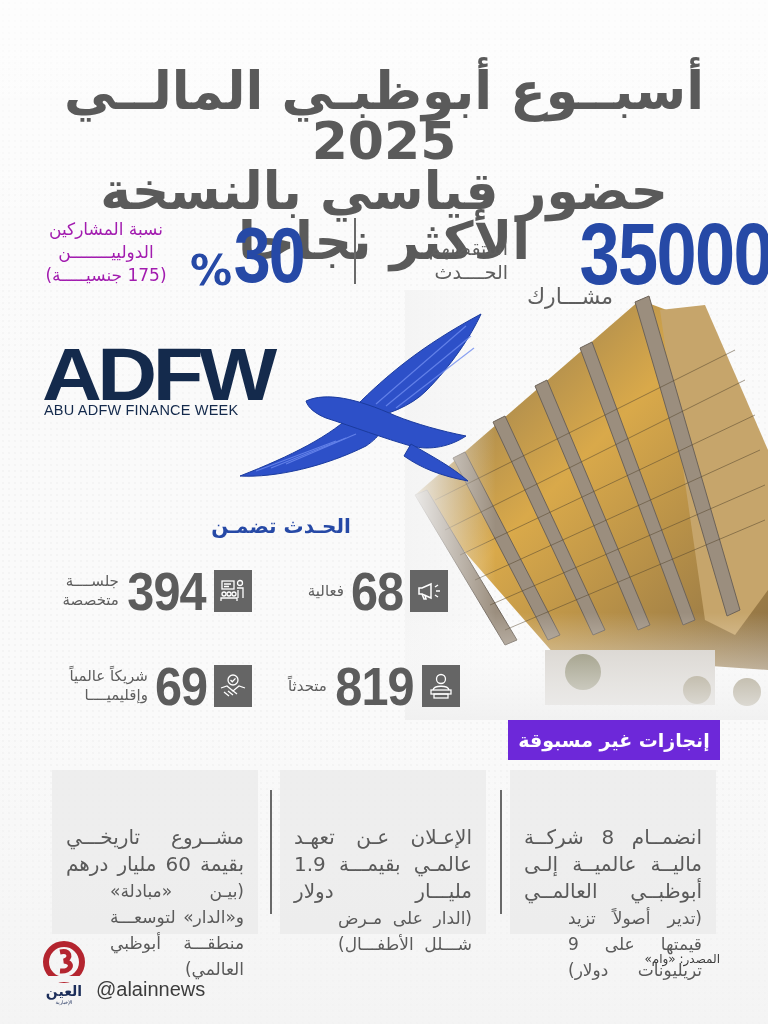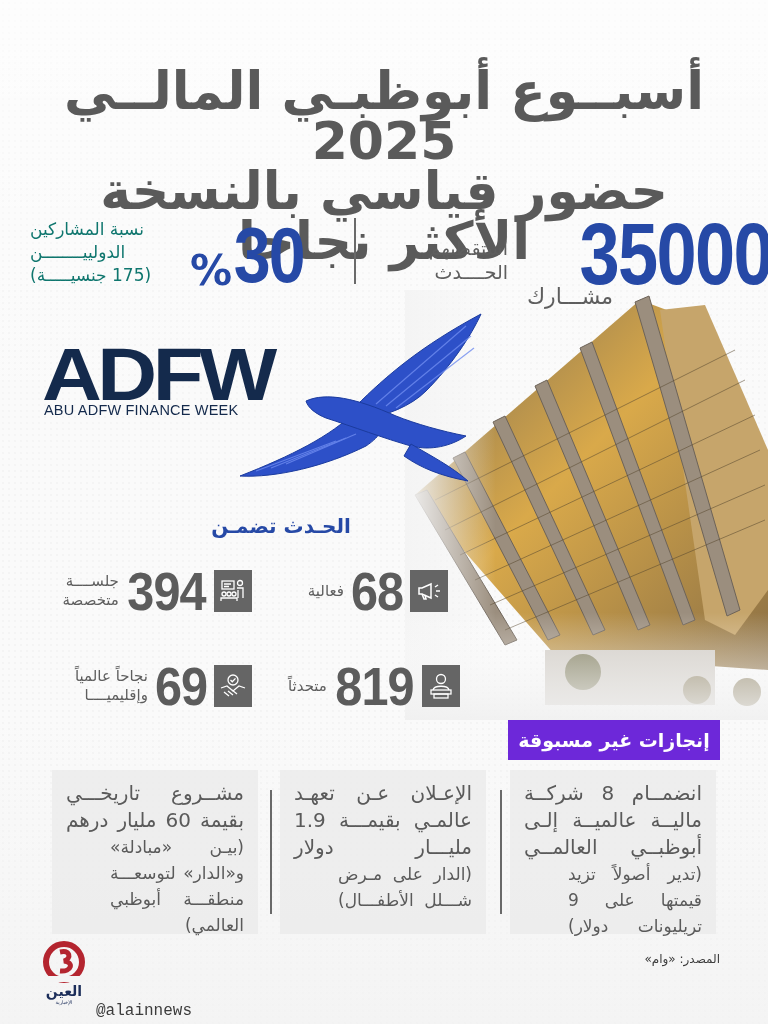--- a/index.html
+++ b/index.html
@@ -26,21 +26,21 @@
   }
 
   
   .big-blue { color: #2649a6; font-weight: bold; font-family: "Liberation Sans", sans-serif; letter-spacing: -2px; }
   .stat-35 { left: 512px; top: 208px; font-size: 88px; line-height: 92px; transform: scaleX(0.82); transform-origin: right top; width: 260px; text-align: right; }
   .stat-35-label { left: 400px; top: 236px; width: 108px; text-align: right; font-size: 19px; line-height: 24px; color: #5e5e5e; }
   .stat-35-sub { left: 510px; top: 284px; width: 120px; text-align: center; font-size: 22px; color: #5e5e5e; }
   .divider-v { left: 354px; top: 218px; width: 2px; height: 66px; background: #6a6a6a; }
   .stat-30 { left: 194px; top: 214px; font-size: 78px; line-height: 82px; transform: scaleX(0.85); transform-origin: right top; width: 110px; text-align: right; }
   .stat-30-pct { left: 190px; top: 246px; font-size: 42px; color: #2649a6; font-weight: bold; }
-  .stat-30-label { left: 30px; top: 218px; width: 152px; text-align: left; font-size: 17px; line-height: 23px; color: #0f766e; }
+  .stat-30-label { left: 30px; top: 218px; width: 152px; text-align: center; font-size: 17px; line-height: 23px; color: #a21caf; }
 
   
   .logo-main {
     left: 42px; top: 340px; font-family: "Liberation Sans", sans-serif; font-weight: bold;
     font-size: 74px; line-height: 70px; color: #142a4c; letter-spacing: -4px;
     transform: scaleX(1.12); transform-origin: left top;
   }
   .logo-sub { left: 44px; top: 402px; font-family: "Liberation Sans", sans-serif; font-size: 14.5px; color: #142a4c; letter-spacing: 0.2px; }
 
   
@@ -60,28 +60,28 @@
   .s819 { left: 262px; top: 659px; width: 198px; }
   .s69 { left: 42px; top: 659px; width: 210px; }
 
   
   .banner { left: 508px; top: 720px; width: 212px; height: 40px; background: #6d28d9; color: #fff; font-weight: bold; font-size: 19px; display: flex; align-items: center; justify-content: center; }
 
   .card { top: 770px; width: 206px; height: 164px; background: rgba(236,236,236,0.9); padding: 10px 14px; text-align: right; direction: rtl; }
   .card-1 { left: 510px; }
   .card-2 { left: 280px; }
   .card-3 { left: 52px; }
-  .card-main { font-size: 20px; line-height: 27px; color: #5a5a5a; text-align: justify; text-align-last: justify; }
+  .card-main { font-size: 20px; line-height: 27px; color: #5a5a5a; text-align: justify; text-align-last: justify; margin-top: 44px; }
   .card-note { font-size: 17px; line-height: 26px; color: #5a5a5a; text-align: justify; text-align-last: justify; margin-left: 44px; }
   .card-line { left: 500px; top: 790px; width: 2px; height: 124px; background: #6a6a6a; }
   .card-line2 { left: 270px; top: 790px; width: 2px; height: 124px; background: #6a6a6a; }
 
   
   .brand-logo { left: 40px; top: 940px; width: 56px; height: 66px; }
-  .handle { left: 96px; top: 978px; font-family: Liberation Mono, monospace; font-size: 16px; color: #3c3c3c; margin-top: 24px; }
+  .handle { left: 96px; top: 978px; font-family: Liberation Sans, sans-serif; font-size: 20px; color: #3c3c3c; }
   .source { left: 600px; top: 952px; width: 120px; text-align: right; font-size: 12px; color: #3c3c3c; }
 </style>
 </head>
 <body>
 
 <div class="bg-fade"></div>
 
 <div class="abs title rtl">
   <div>أسبــوع أبوظبـي المالــي 2025</div>
   <div>حضور قياسي بالنسخة الأكثر نجاحا</div>
@@ -238,21 +238,21 @@
         <g fill="none" stroke="#fff" stroke-width="1.3">
           <circle cx="14" cy="8" r="5"></circle>
           <path d="M11.5,8 L13.3,9.8 L16.5,6.4"></path>
           <path d="M2,16 L8,14 L14,19 L20,14 L26,16"></path>
           <path d="M5,20 L10,24 M9,19 L14,23 M13,18 L18,22"></path>
         </g>
       </svg>
   </div>
   <div class="stat-num">69</div>
   <div class="stat-label">
-    <div>نجاحاً عالمياً</div>
+    <div>شريكاً عالمياً</div>
     <div>وإقليميــــا</div>
   </div>
 </div>
 
 <div class="abs banner rtl">إنجازات غير مسبوقة</div>
 
 <div class="abs card card-1">
   <div class="card-main">انضمــام 8 شركــة ماليــة عالميــة إلـى أبوظبــي العالمــي</div>
   <div class="card-note">(تدير أصولاً تزيد قيمتها على 9 تريليونات دولار)</div>
 </div>

